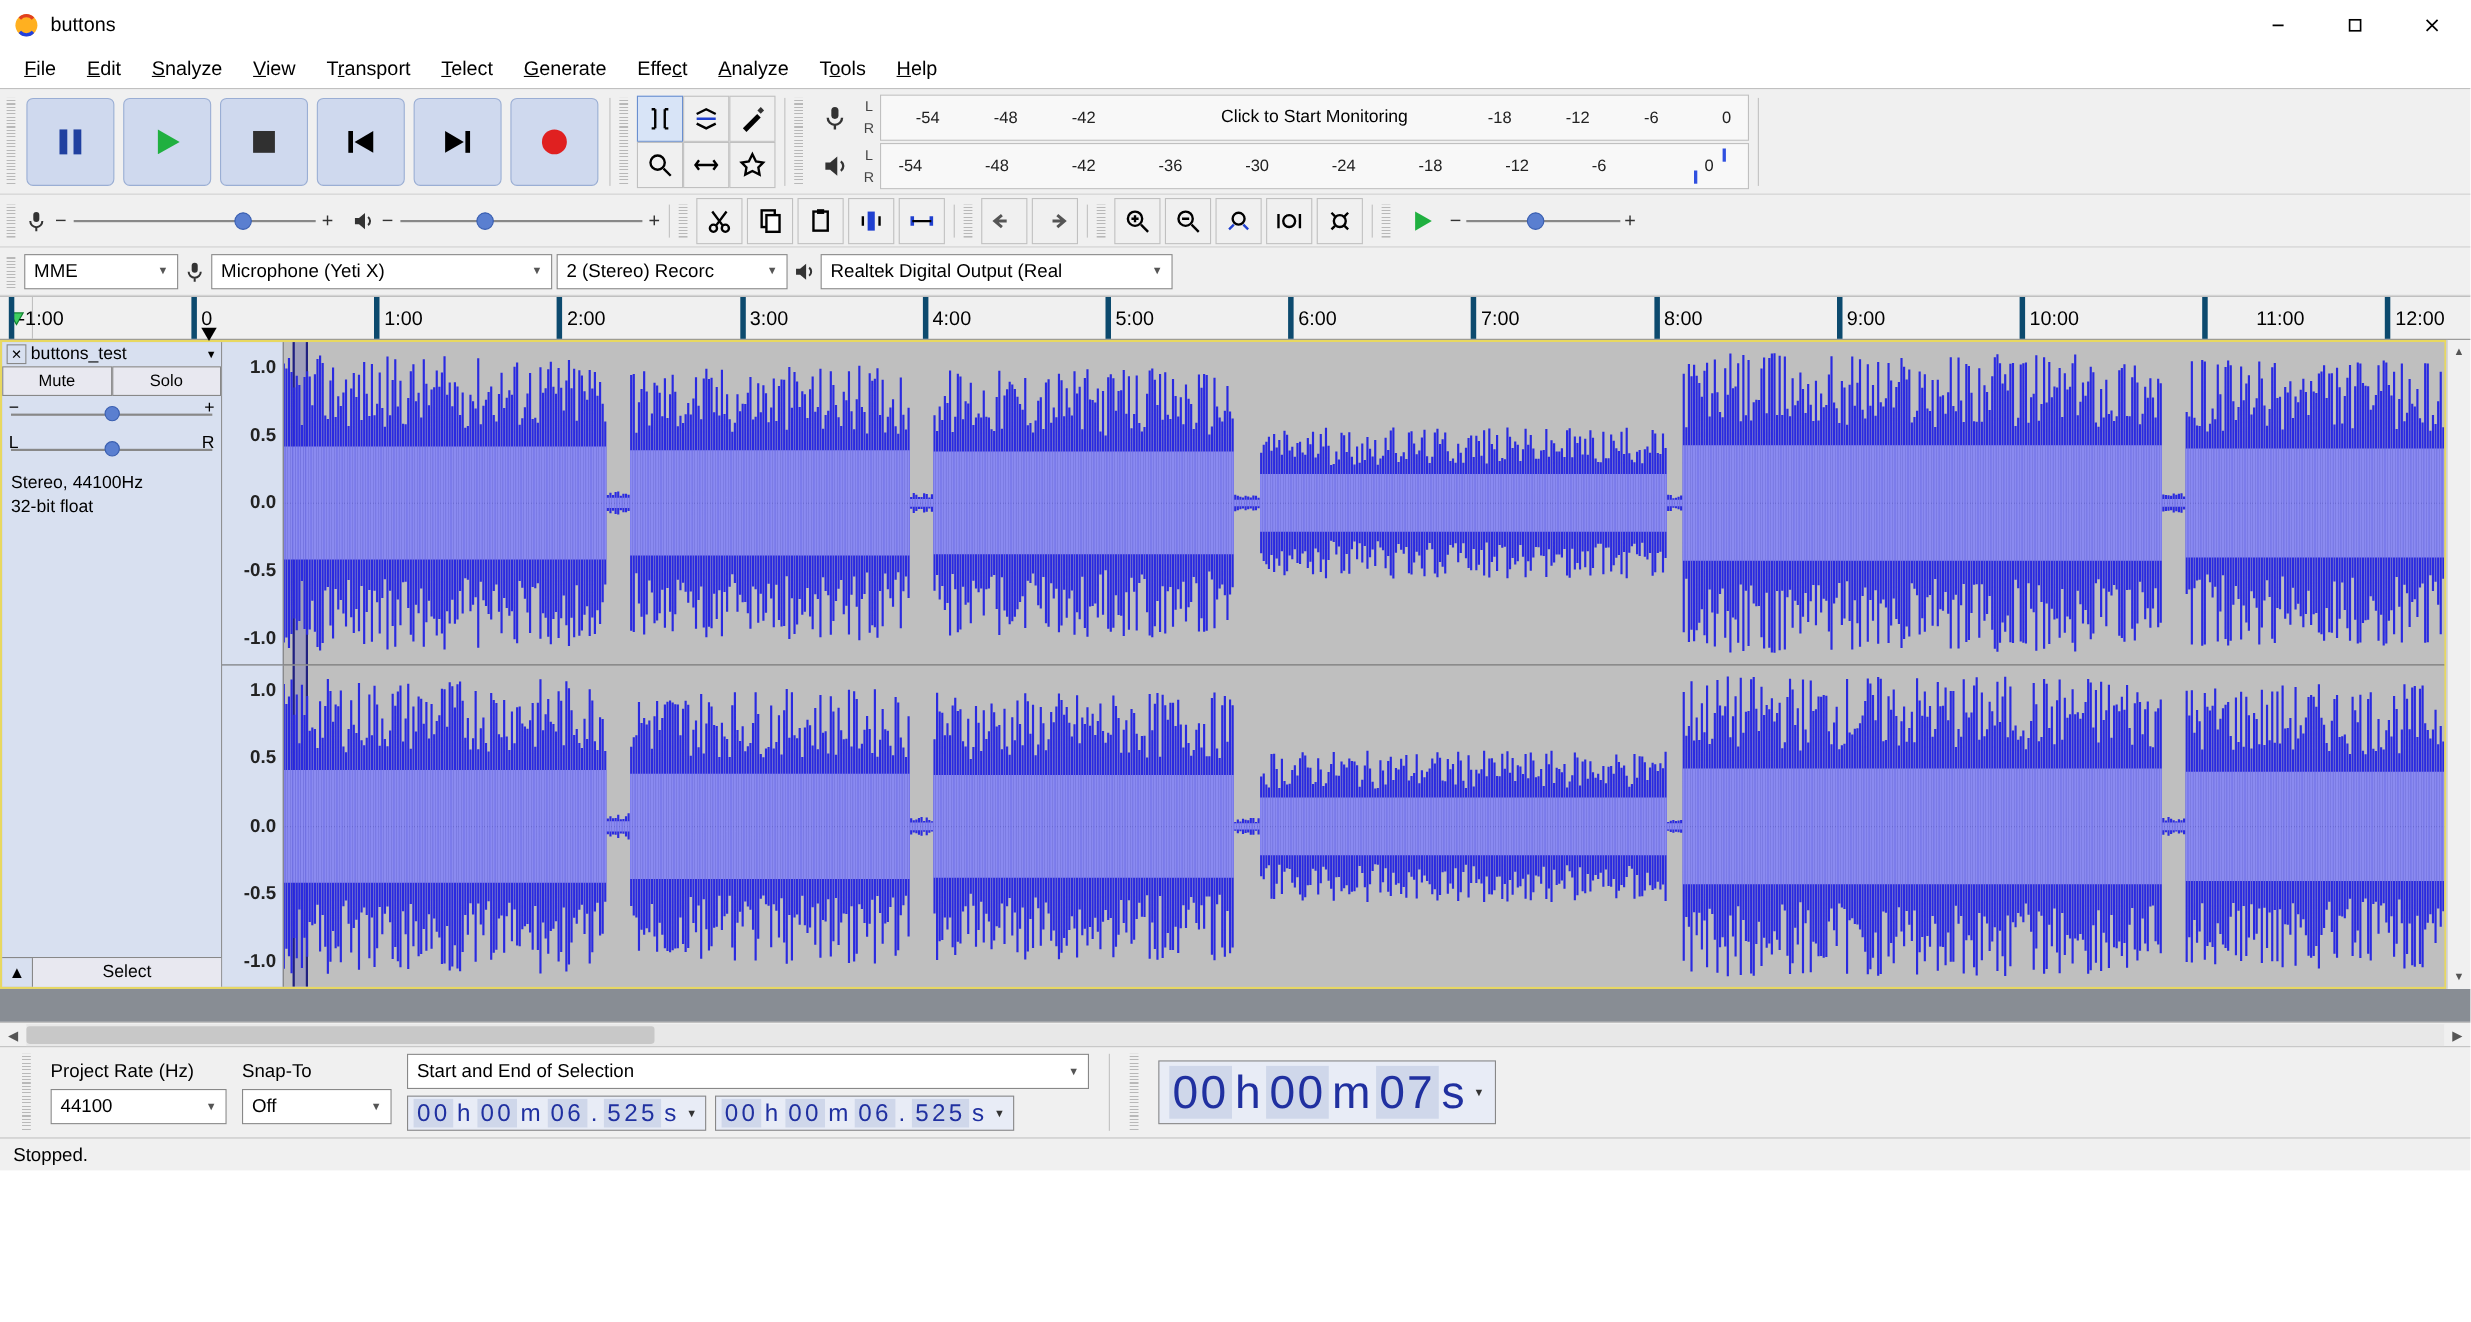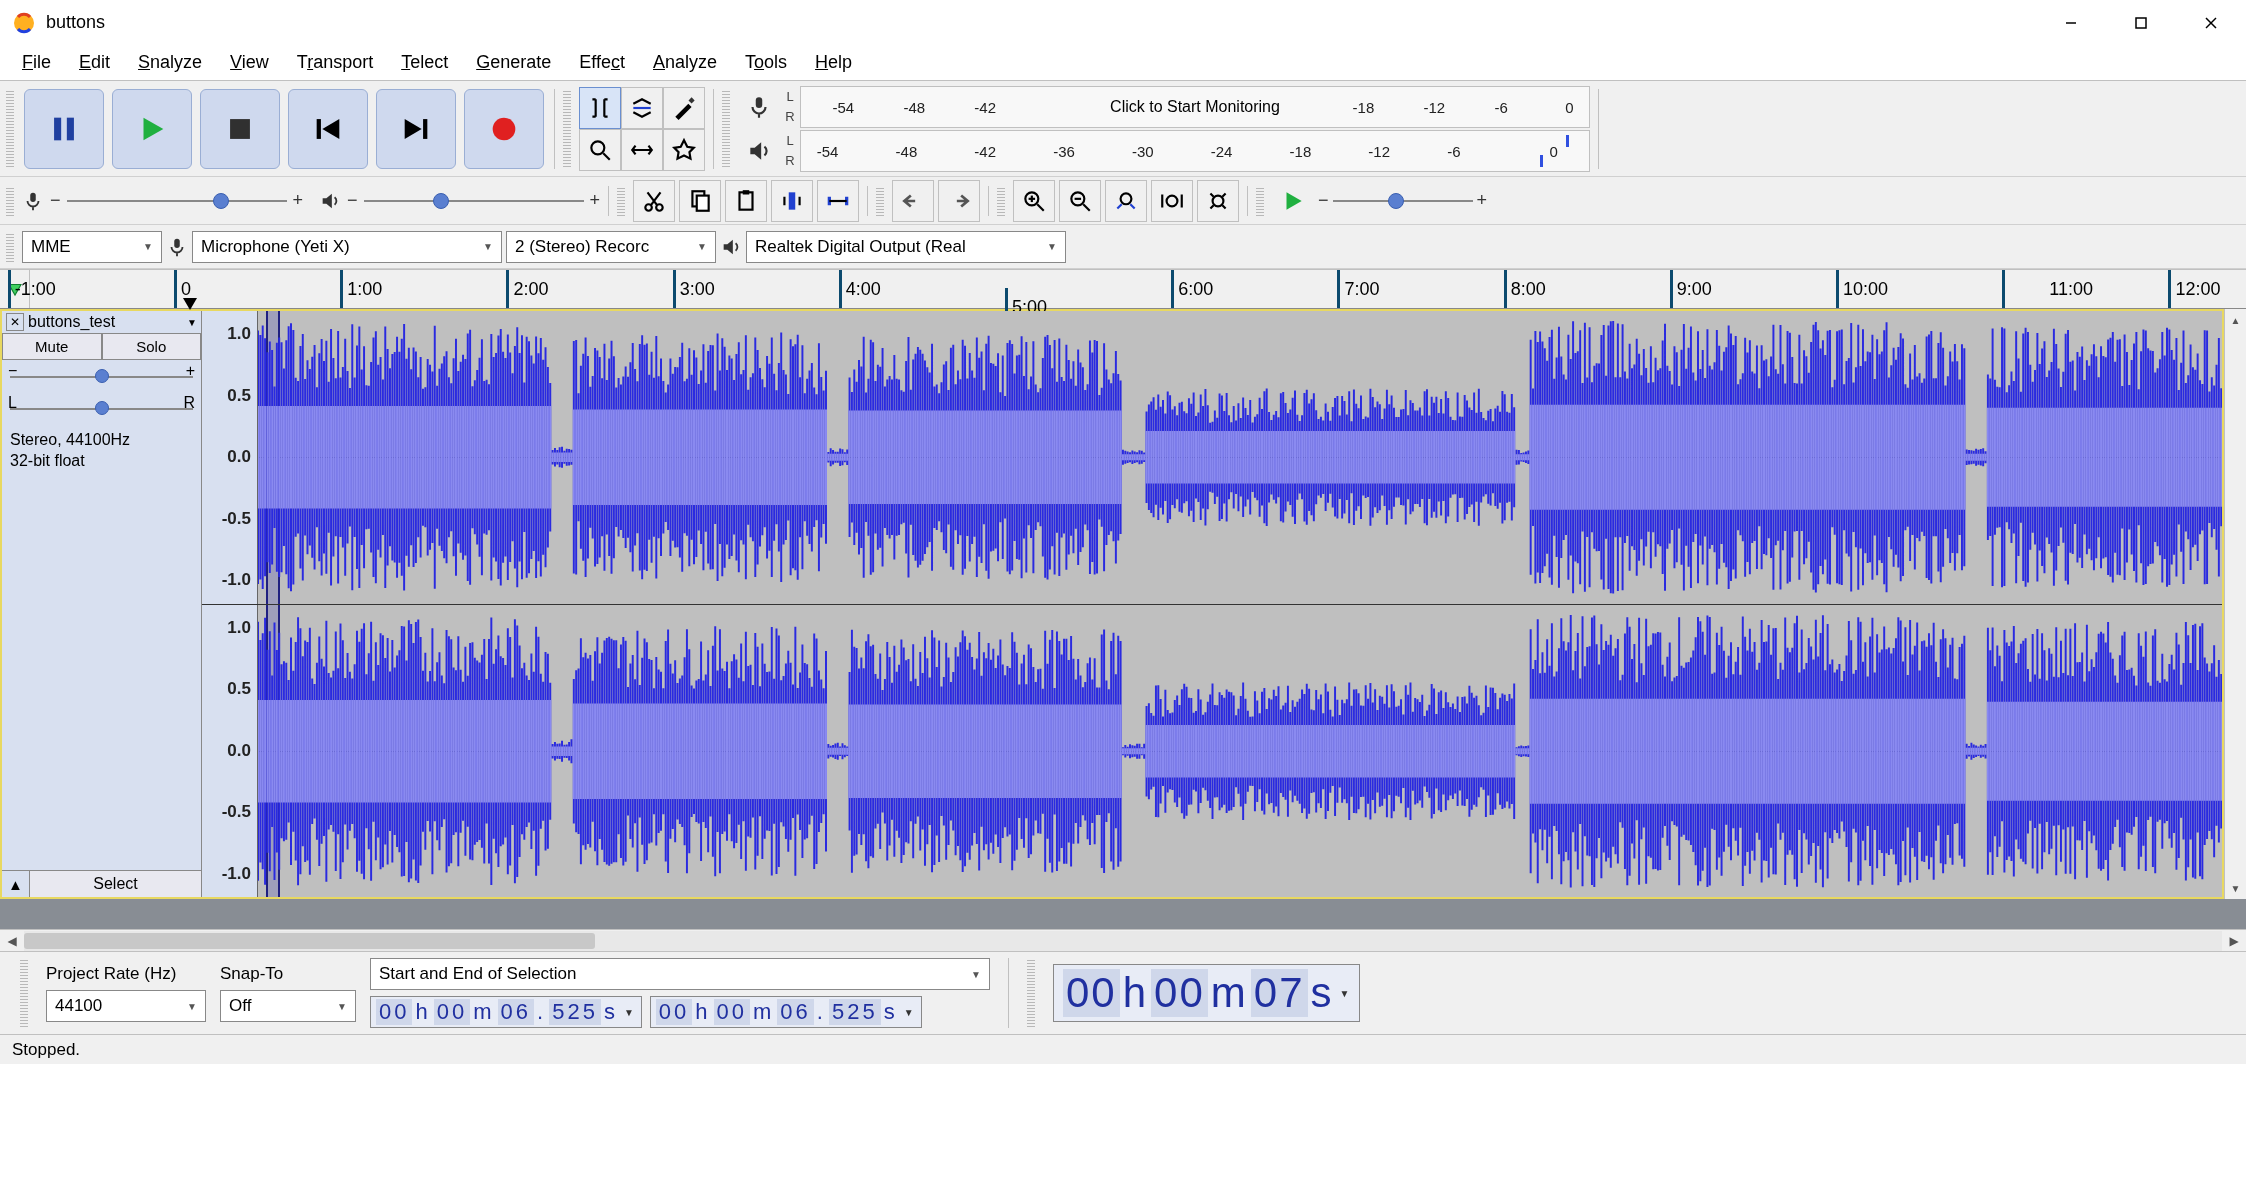--- a/index.html
+++ b/index.html
@@ -55,21 +55,21 @@
 .h-slider .thumb { position: absolute; top: 50%; width: 16px; height: 16px; background: #5a7fd0; border: 1px solid #3a5fb0; border-radius: 50%; transform: translate(-50%, -50%); }
 
 
 .combo { height: 32px; background: #fff; border: 1px solid #888; display: flex; align-items: center; padding: 0 8px; font-size: 17px; gap: 6px; }
 .combo .caret { margin-left: auto; font-size: 10px; color: #555; }
 
 
 .timeline { height: 40px; background: #f0f0f0; border-top: 1px solid #c0c0c0; border-bottom: 1px solid #888; display: flex; }
 .timeline .pin { width: 30px; display: flex; align-items: center; justify-content: center; border-right: 1px solid #c0c0c0; }
 .timeline .ruler { flex: 1; position: relative; font-size: 18px; color: #000; }
-.timeline .ruler .major { position: absolute; top: 0; height: 100%; border-left: 3px solid #0c4a6e; padding-left: 4px; display: flex; align-items: center; }
+.timeline .ruler .major { position: absolute; top: 0; height: 100%; border-left: 5px solid #0c4a6e; padding-left: 4px; display: flex; align-items: center; }
 .timeline .playhead { position: absolute; top: 0; height: 100%; width: 0; }
 .timeline .playhead::before { content: ''; position: absolute; top: 28px; left: -7px; width: 0; height: 0; border-left: 7px solid transparent; border-right: 7px solid transparent; border-top: 12px solid #000; }
 
 
 .track-area { display: flex; border: 2px solid #e8d860; background: #bfbfbf; height: 590px; }
 .track-panel { width: 200px; background: #d8e0f0; border-right: 1px solid #888; display: flex; flex-direction: column; font-size: 15px; }
 .track-panel .hdr { display: flex; align-items: center; padding: 2px 4px; gap: 4px; }
 .track-panel .hdr .close-x { width: 18px; height: 18px; border: 1px solid #888; display: flex; align-items: center; justify-content: center; font-size: 12px; }
 .track-panel .hdr .name { flex: 1; font-size: 16px; font-weight: 500; white-space: nowrap; overflow: hidden; }
 .track-panel .hdr .menu-caret { font-size: 10px; }
@@ -459,21 +459,21 @@
         <polygon points="4,6 20,6 12,20" fill="#40d060" stroke="#108030" stroke-width="1.5"></polygon>
       </svg>
   </div>
   <div class="ruler" id="ruler">
       <div class="major" style="left: -1%;">-1:00</div>
       <div class="major" style="left: 6.5%;">0</div>
       <div class="major" style="left: 14%;">1:00</div>
       <div class="major" style="left: 21.5%;">2:00</div>
       <div class="major" style="left: 29%;">3:00</div>
       <div class="major" style="left: 36.5%;">4:00</div>
-      <div class="major" style="left: 44%; margin-top: 18px;">5:00</div>
+      <div class="major" style="left: 44%;">5:00</div>
       <div class="major" style="left: 51.5%;">6:00</div>
       <div class="major" style="left: 59%;">7:00</div>
       <div class="major" style="left: 66.5%;">8:00</div>
       <div class="major" style="left: 74%;">9:00</div>
       <div class="major" style="left: 81.5%;">10:00</div>
       <div class="major" style="left: 89%; padding-left: 44px;">11:00</div>
       <div class="major" style="left: 96.5%;">12:00</div>
       <div class="playhead" style="left: 7.2%;"></div>
     </div>
 </div>

